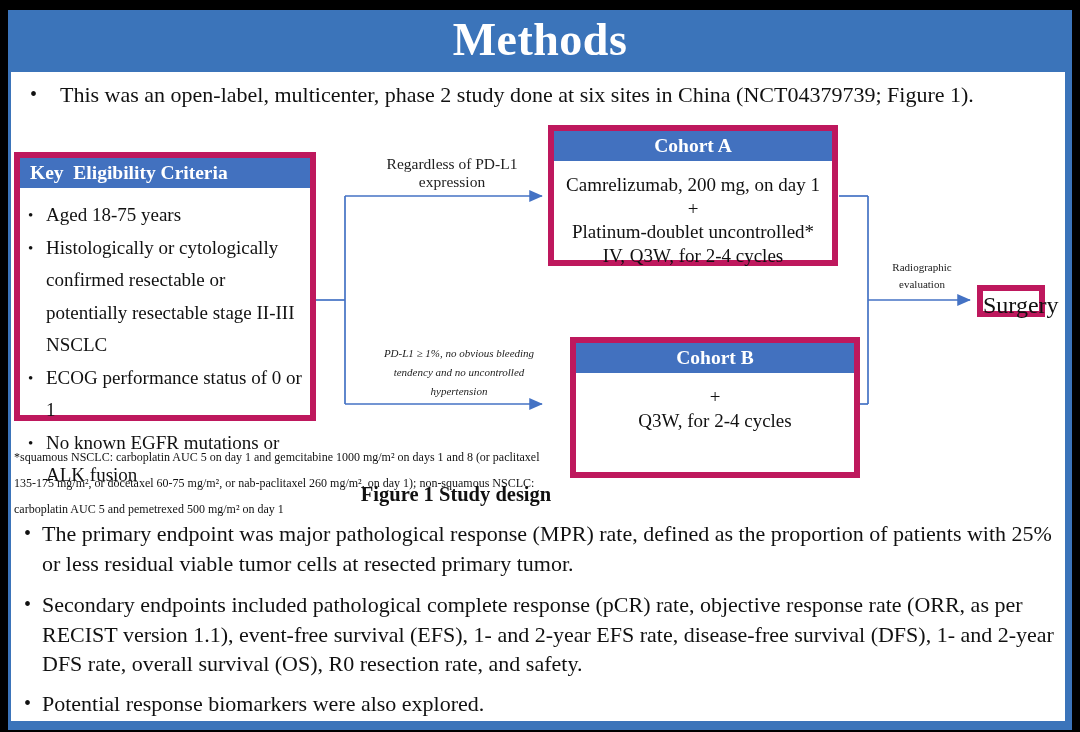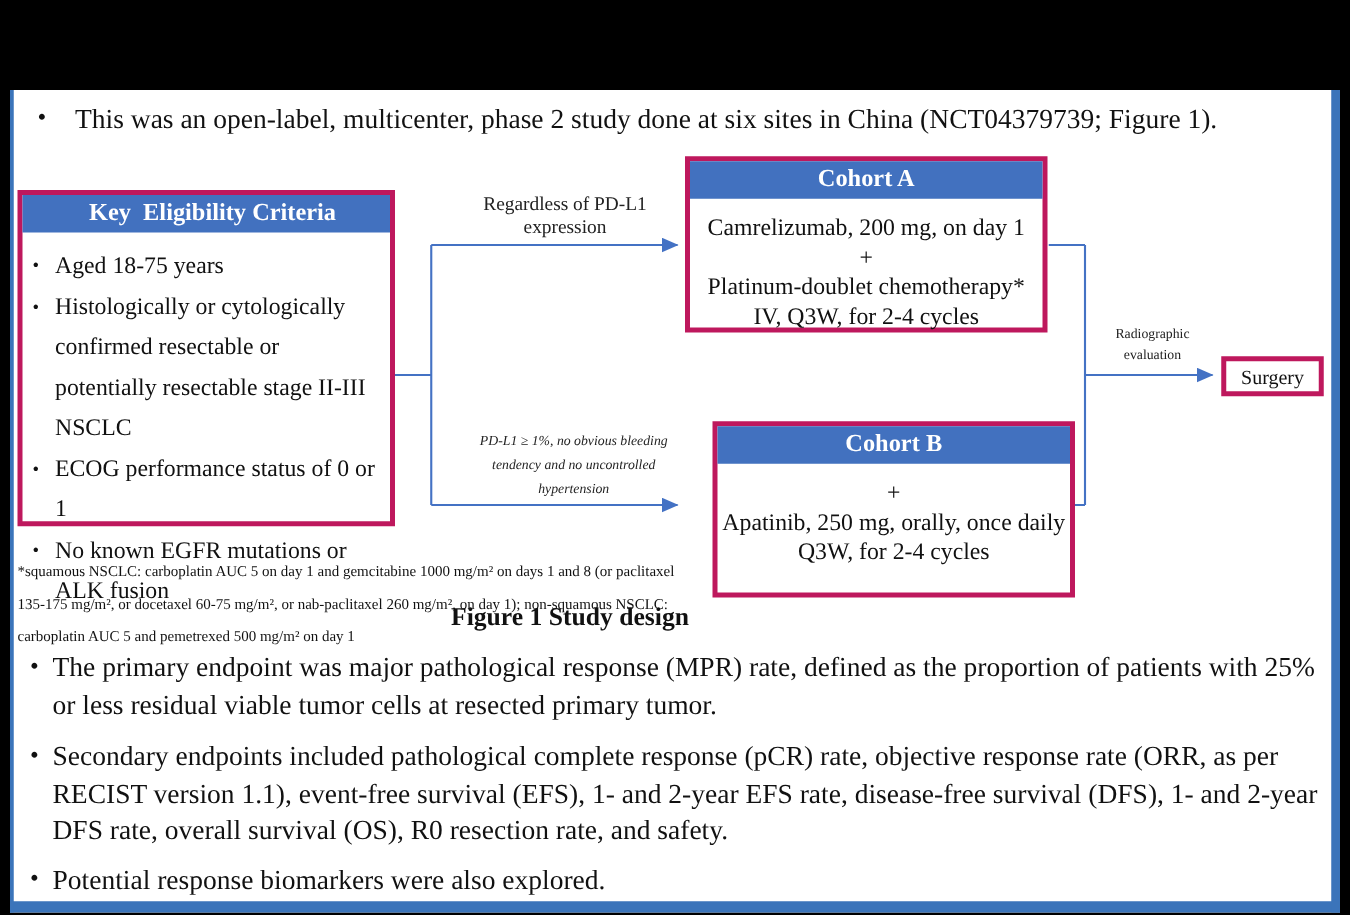--- a/index.html
+++ b/index.html
@@ -10,51 +10,54 @@
   .content{position:absolute;left:8px;top:72px;width:1064px;height:658px;box-sizing:border-box;
            background:#fff;border-left:3px solid #3b74ba;border-right:7px solid #3b74ba;border-bottom:9px solid #3b74ba;}
   .bullet-row{position:absolute;display:flex;font-size:22px;line-height:29.5px;color:#111;}
   .bullet-row .mk{flex:0 0 18px;font-size:20px;}
   .intro{left:30px;top:80px;width:1030px;}
   .intro .mk{flex:0 0 30px;}
   .b2{left:24px;top:519px;width:1044px;}
   .b3{left:24px;top:590px;width:1044px;}
   .b4{left:24px;top:689px;width:1044px;}
 
-  .box{position:absolute;box-sizing:border-box;background:#fff;border:4px solid #be185d;}
-  .box-hdr{box-sizing:border-box;height:30px;background:#4271bf;color:#fff;font-weight:bold;font-size:19.5px;line-height:29px;text-align:center;}
+  .box{position:absolute;box-sizing:border-box;background:#fff;border:6px solid #be185d;}
+  .box-hdr{box-sizing:border-box;height:30px;background:#4271bf;color:#fff;font-weight:bold;font-size:19.5px;line-height:29px;}
   .elig{left:14px;top:152px;width:302px;height:269px;}
   .elig .box-hdr{padding-left:10px;white-space:pre-wrap;}
   .elig-body{padding:11px 4px 0 8px;}
   .elig-item{display:flex;font-size:19px;line-height:32.5px;}
   .elig-item .mk{flex:0 0 18px;font-size:15px;}
   .elig-item .tx{width:268px;}
 
   .cohort{width:290px;height:141px;}
   .cohort-a{left:548px;top:125px;}
   .cohort-b{left:548px;top:337px;margin-left:22px;}
   .cohort .box-hdr{text-align:center;}
   .cohort-body{padding-top:12px;text-align:center;font-size:19px;line-height:23.5px;}
 
-  .surgery{left:977px;top:285px;width:82px;height:32px;text-align:center;font-size:16px;line-height:28px;}
+  .surgery{left:977px;top:285px;width:68px;height:32px;text-align:center;font-size:24px;line-height:28px;}
 
   .flow-label{position:absolute;text-align:center;color:#222;}
   .lbl-a{left:363px;top:155px;width:178px;font-size:15.5px;line-height:18px;}
   .lbl-b{left:368px;top:344px;width:182px;font-size:11px;line-height:19px;font-style:italic;}
   .lbl-eval{left:874px;top:259px;width:96px;font-size:11px;line-height:17px;}
 
   .footnote{position:absolute;left:14px;top:444px;width:534px;font-size:12px;line-height:26px;color:#111;}
   .caption{position:absolute;left:0;top:483px;width:912px;text-align:center;font-weight:bold;font-size:20.5px;}
   svg.flow{position:absolute;left:0;top:0;width:1080px;height:732px;pointer-events:none;}
 </style>
 </head>
 <body>
 
 <div class="page">
 
+  <div class="titlebar">
+    <span class="t">Methods</span>
+  </div>
 
   <div class="content"></div>
 
   <div class="bullet-row intro">
     <span class="mk">•</span>
     <span>This was an open-label, multicenter, phase 2 study done at six sites in China (NCT04379739; Figure 1).</span>
   </div>
 
   <svg class="flow" viewBox="0 0 1080 732">
     <defs>
@@ -96,30 +99,29 @@
 
   <div class="flow-label lbl-a">Regardless of PD-L1 expression</div>
   <div class="flow-label lbl-b">PD-L1 ≥ 1%, no obvious bleeding tendency and no uncontrolled hypertension</div>
   <div class="flow-label lbl-eval">Radiographic evaluation</div>
 
   <div class="box cohort cohort-a">
     <div class="box-hdr">Cohort A</div>
     <div class="cohort-body">
       <div>Camrelizumab, 200 mg, on day 1</div>
       <div>+</div>
-      <div>Platinum-doublet chemotherapy*</div>
+      <div>Platinum-doublet uncontrolled*</div>
       <div>IV, Q3W, for 2-4 cycles</div>
     </div>
   </div>
 
   <div class="box cohort cohort-b">
     <div class="box-hdr">Cohort B</div>
     <div class="cohort-body">
       <div>+</div>
-      <div>Apatinib, 250 mg, orally, once daily</div>
       <div>Q3W, for 2-4 cycles</div>
     </div>
   </div>
 
   <div class="box surgery">
     <span>Surgery</span>
   </div>
 
   <div class="footnote">*squamous NSCLC: carboplatin AUC 5 on day 1 and gemcitabine 1000 mg/m² on days 1 and 8 (or paclitaxel 135-175 mg/m², or docetaxel 60-75 mg/m², or nab-paclitaxel 260 mg/m², on day 1); non-squamous NSCLC: carboplatin AUC 5 and pemetrexed 500 mg/m² on day 1</div>
   <div class="caption">Figure 1 Study design</div>

